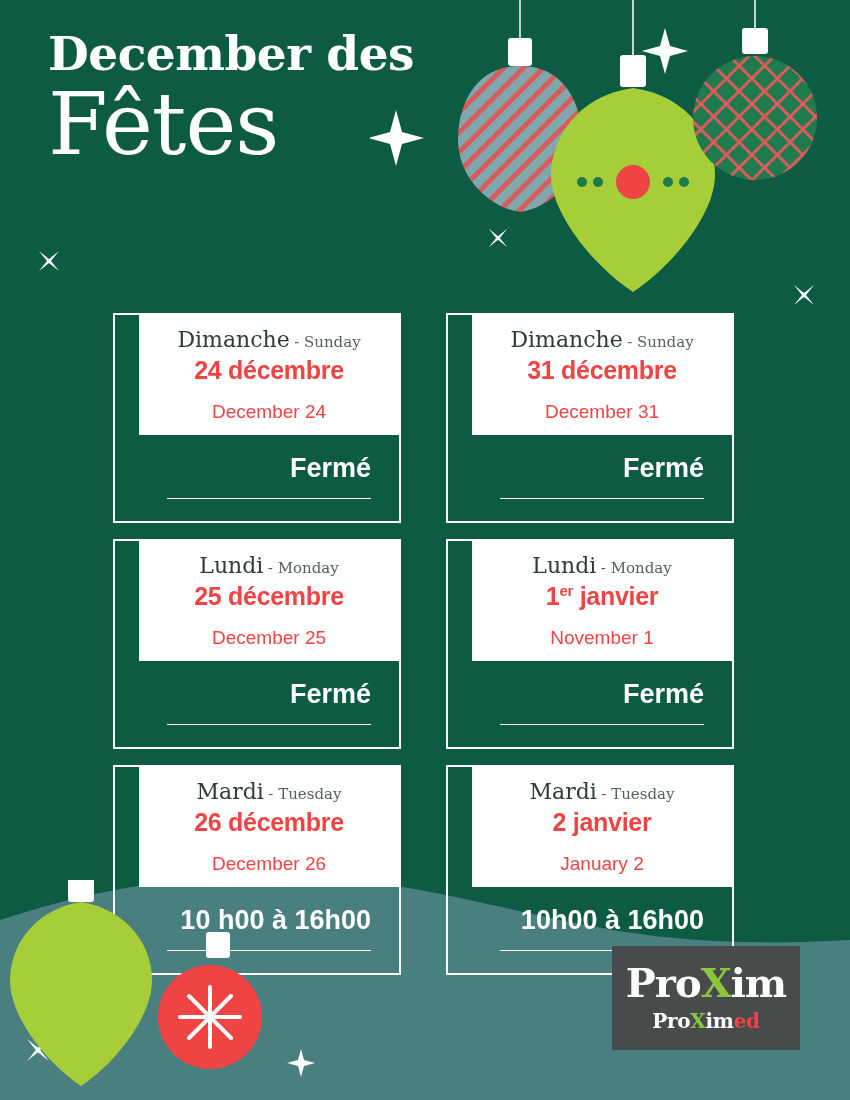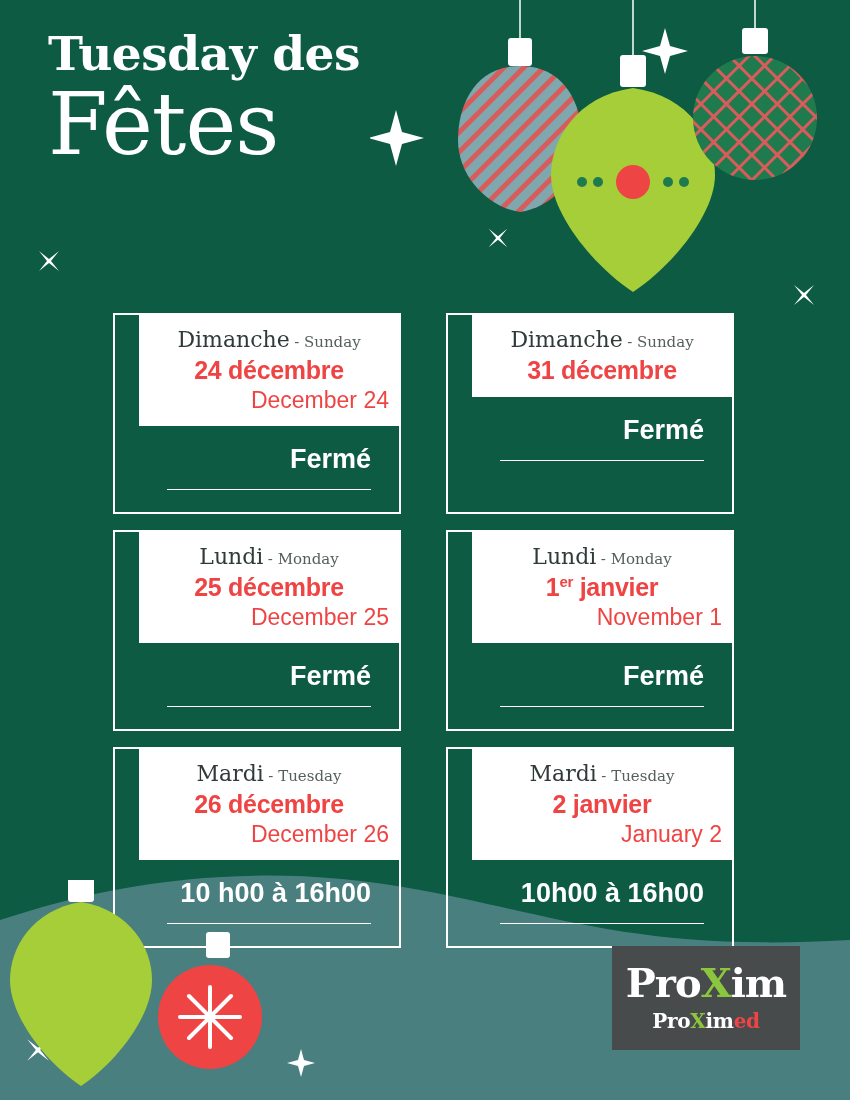--- a/index.html
+++ b/index.html
@@ -129,24 +129,23 @@
     margin-top: 4px;
     letter-spacing: -0.3px;
     text-align: center;
   }
   .date-fr sup {
     font-size: 15px;
     vertical-align: super;
   }
   .date-en {
     font-family: "Liberation Sans", sans-serif;
-    font-size: 23px;
+    font-size: 19px;
     color: #ef4444;
-    margin-top: 2px;
-    text-align: right;
+    margin-top: 16px;
   }
   .card-bottom {
     padding: 18px 28px 22px 28px;
     text-align: right;
   }
   .hours {
     font-family: "Liberation Sans", sans-serif;
     font-weight: bold;
     font-size: 27px;
     color: #ffffff;
@@ -197,21 +196,21 @@
 
 <div class="poster">
 
   <div class="wave">
     <svg width="850" height="330" viewBox="0 0 850 330" xmlns="http://www.w3.org/2000/svg">
       <path d="M0,150 C120,110 260,90 420,120 C560,146 640,182 850,170 L850,330 L0,330 Z" fill="#4a7f80"></path>
     </svg>
   </div>
 
   <div class="header">
-    <div class="title-line1">Tuesday des</div>
+    <div class="title-line1">December des</div>
     <div class="title-line2">Fêtes</div>
   </div>
 
   <div class="ornaments">
     <svg width="480" height="320" viewBox="0 0 480 320" xmlns="http://www.w3.org/2000/svg">
       <defs>
         <pattern id="stripes" width="14" height="14" patternUnits="userSpaceOnUse" patternTransform="rotate(45)">
           <rect width="14" height="14" fill="#7fa7ad"></rect>
           <rect width="5" height="14" fill="#d85c5c"></rect>
         </pattern>
@@ -296,20 +295,21 @@
         </div>
       </div>
 
       <div class="card">
         <div class="card-top">
           <div>
             <span class="day-fr">Dimanche</span>
             <span class="day-en">- Sunday</span>
           </div>
           <div class="date-fr">31 décembre</div>
+          <div class="date-en">December 31</div>
         </div>
         <div class="card-bottom">
           <div class="hours">Fermé</div>
         </div>
       </div>
     </div>
 
     <div class="card-row">
       <div class="card">
         <div class="card-top">

